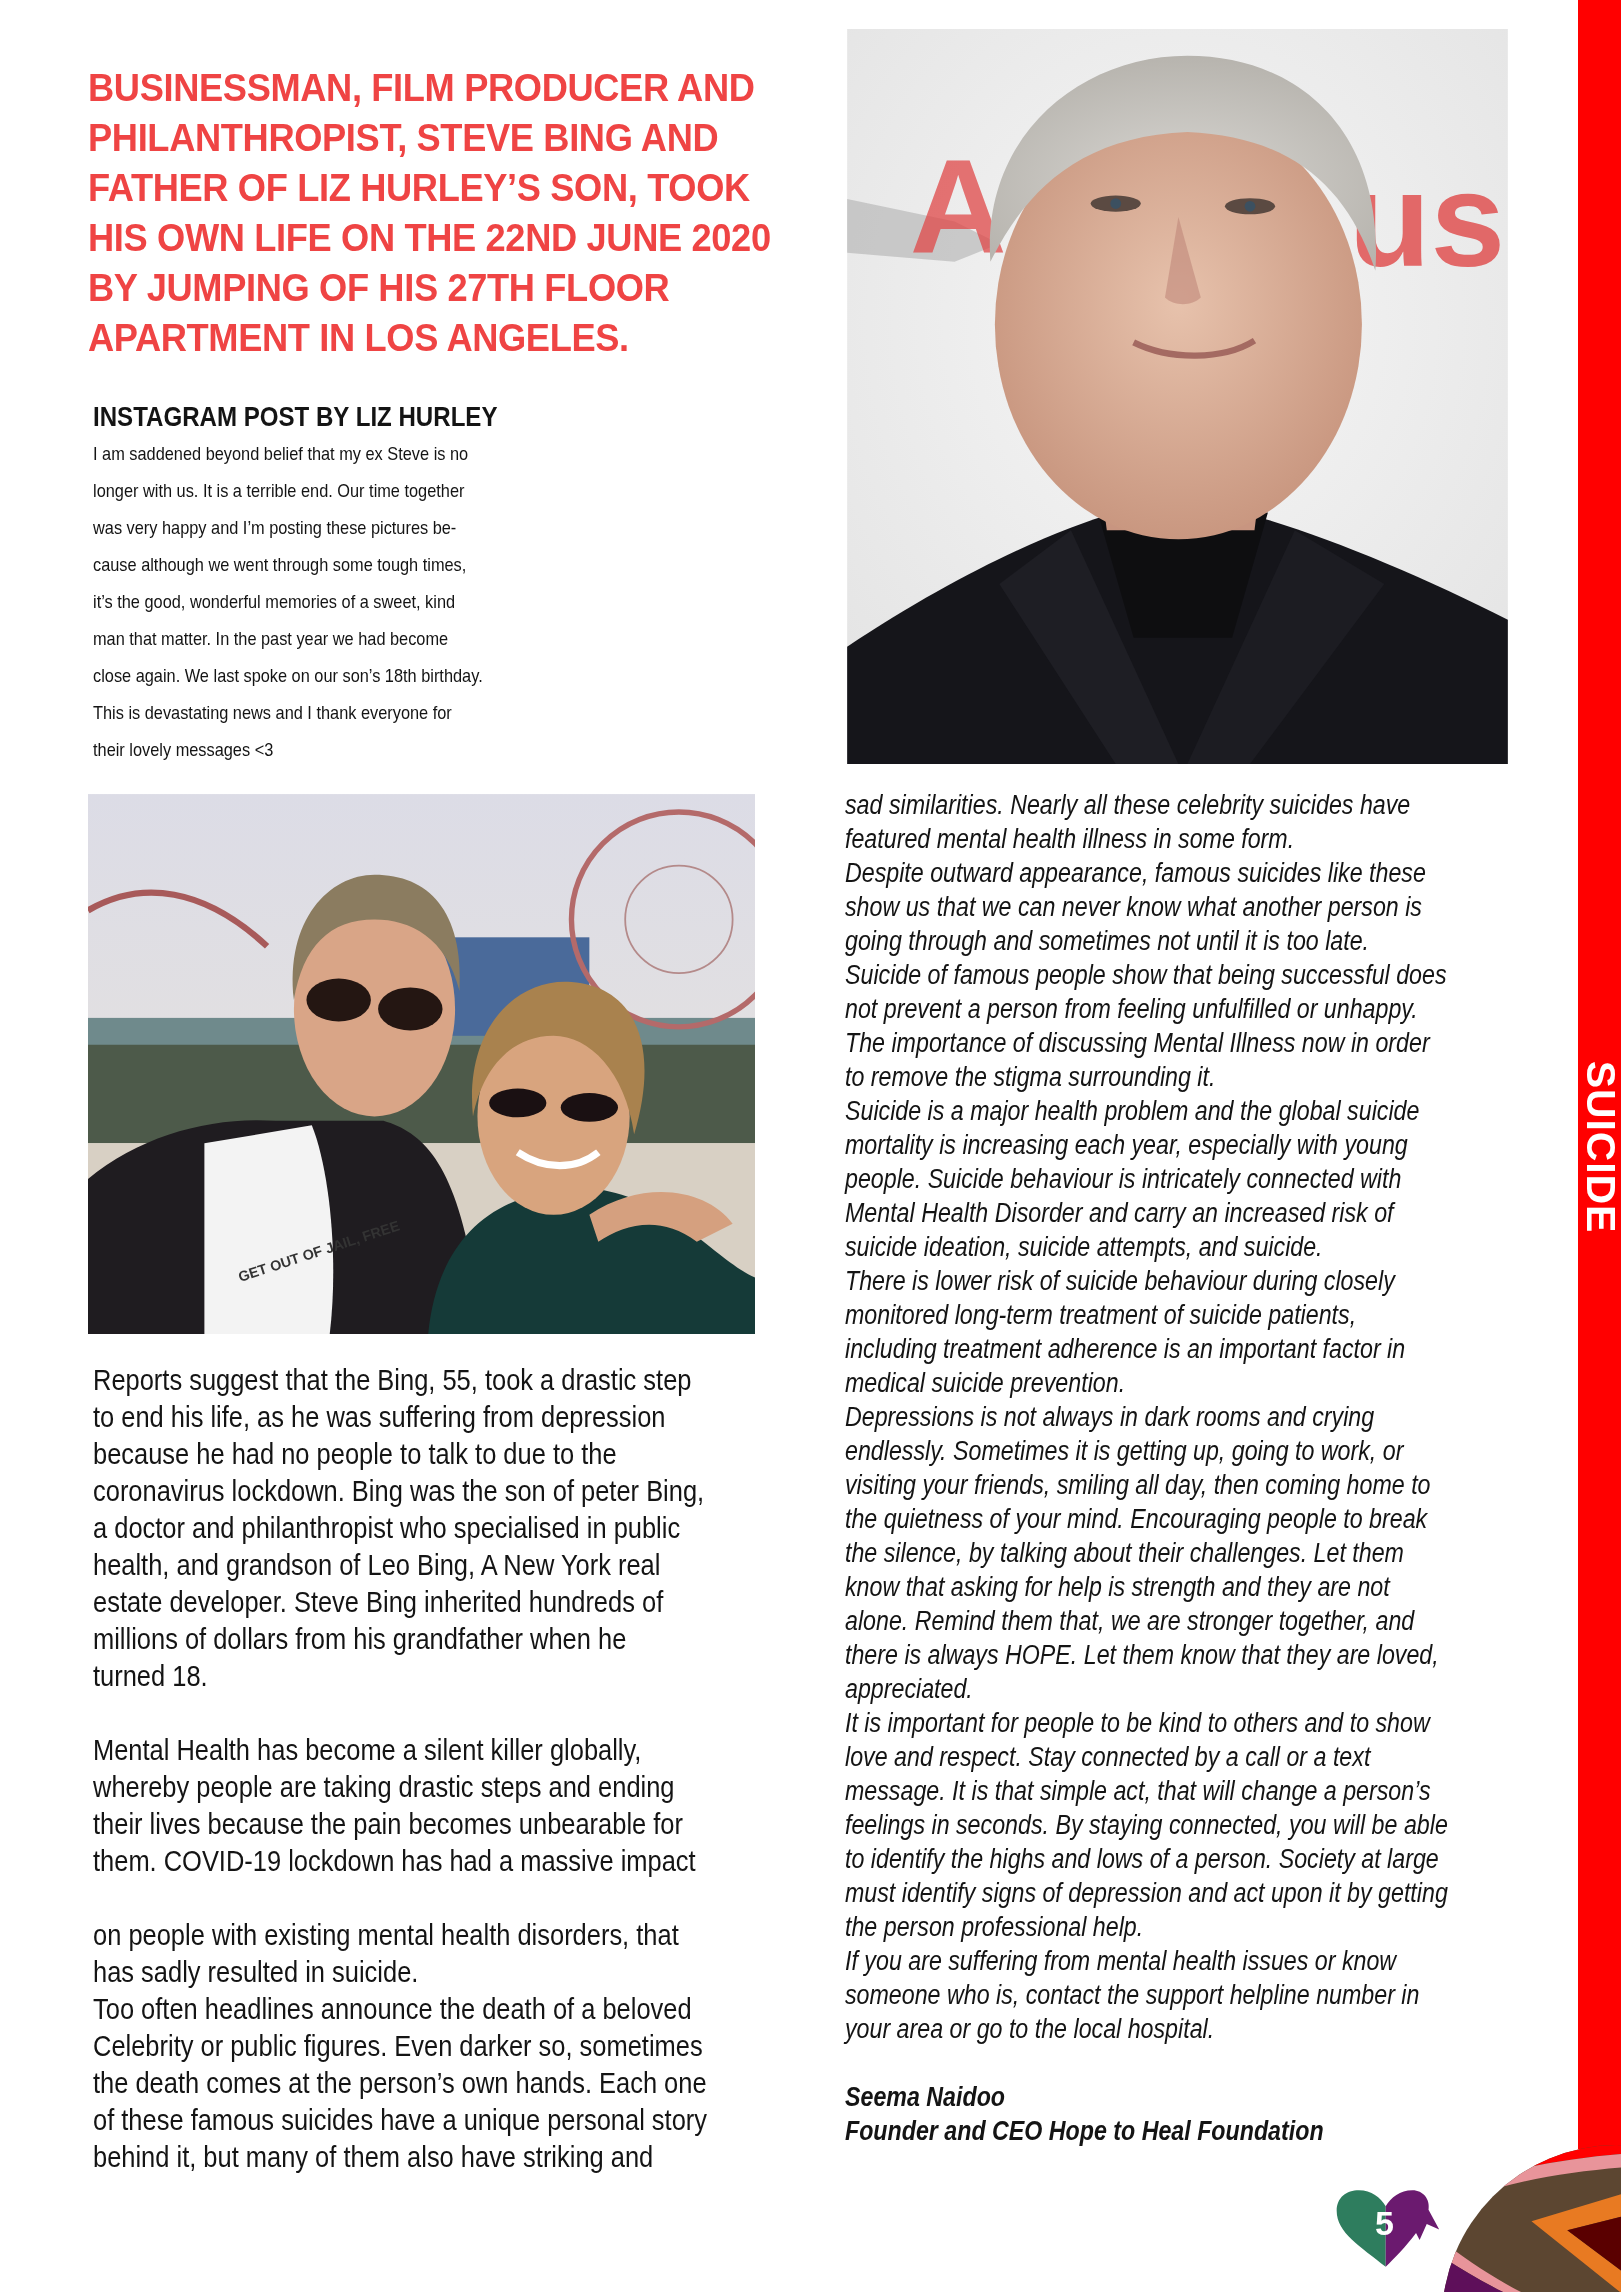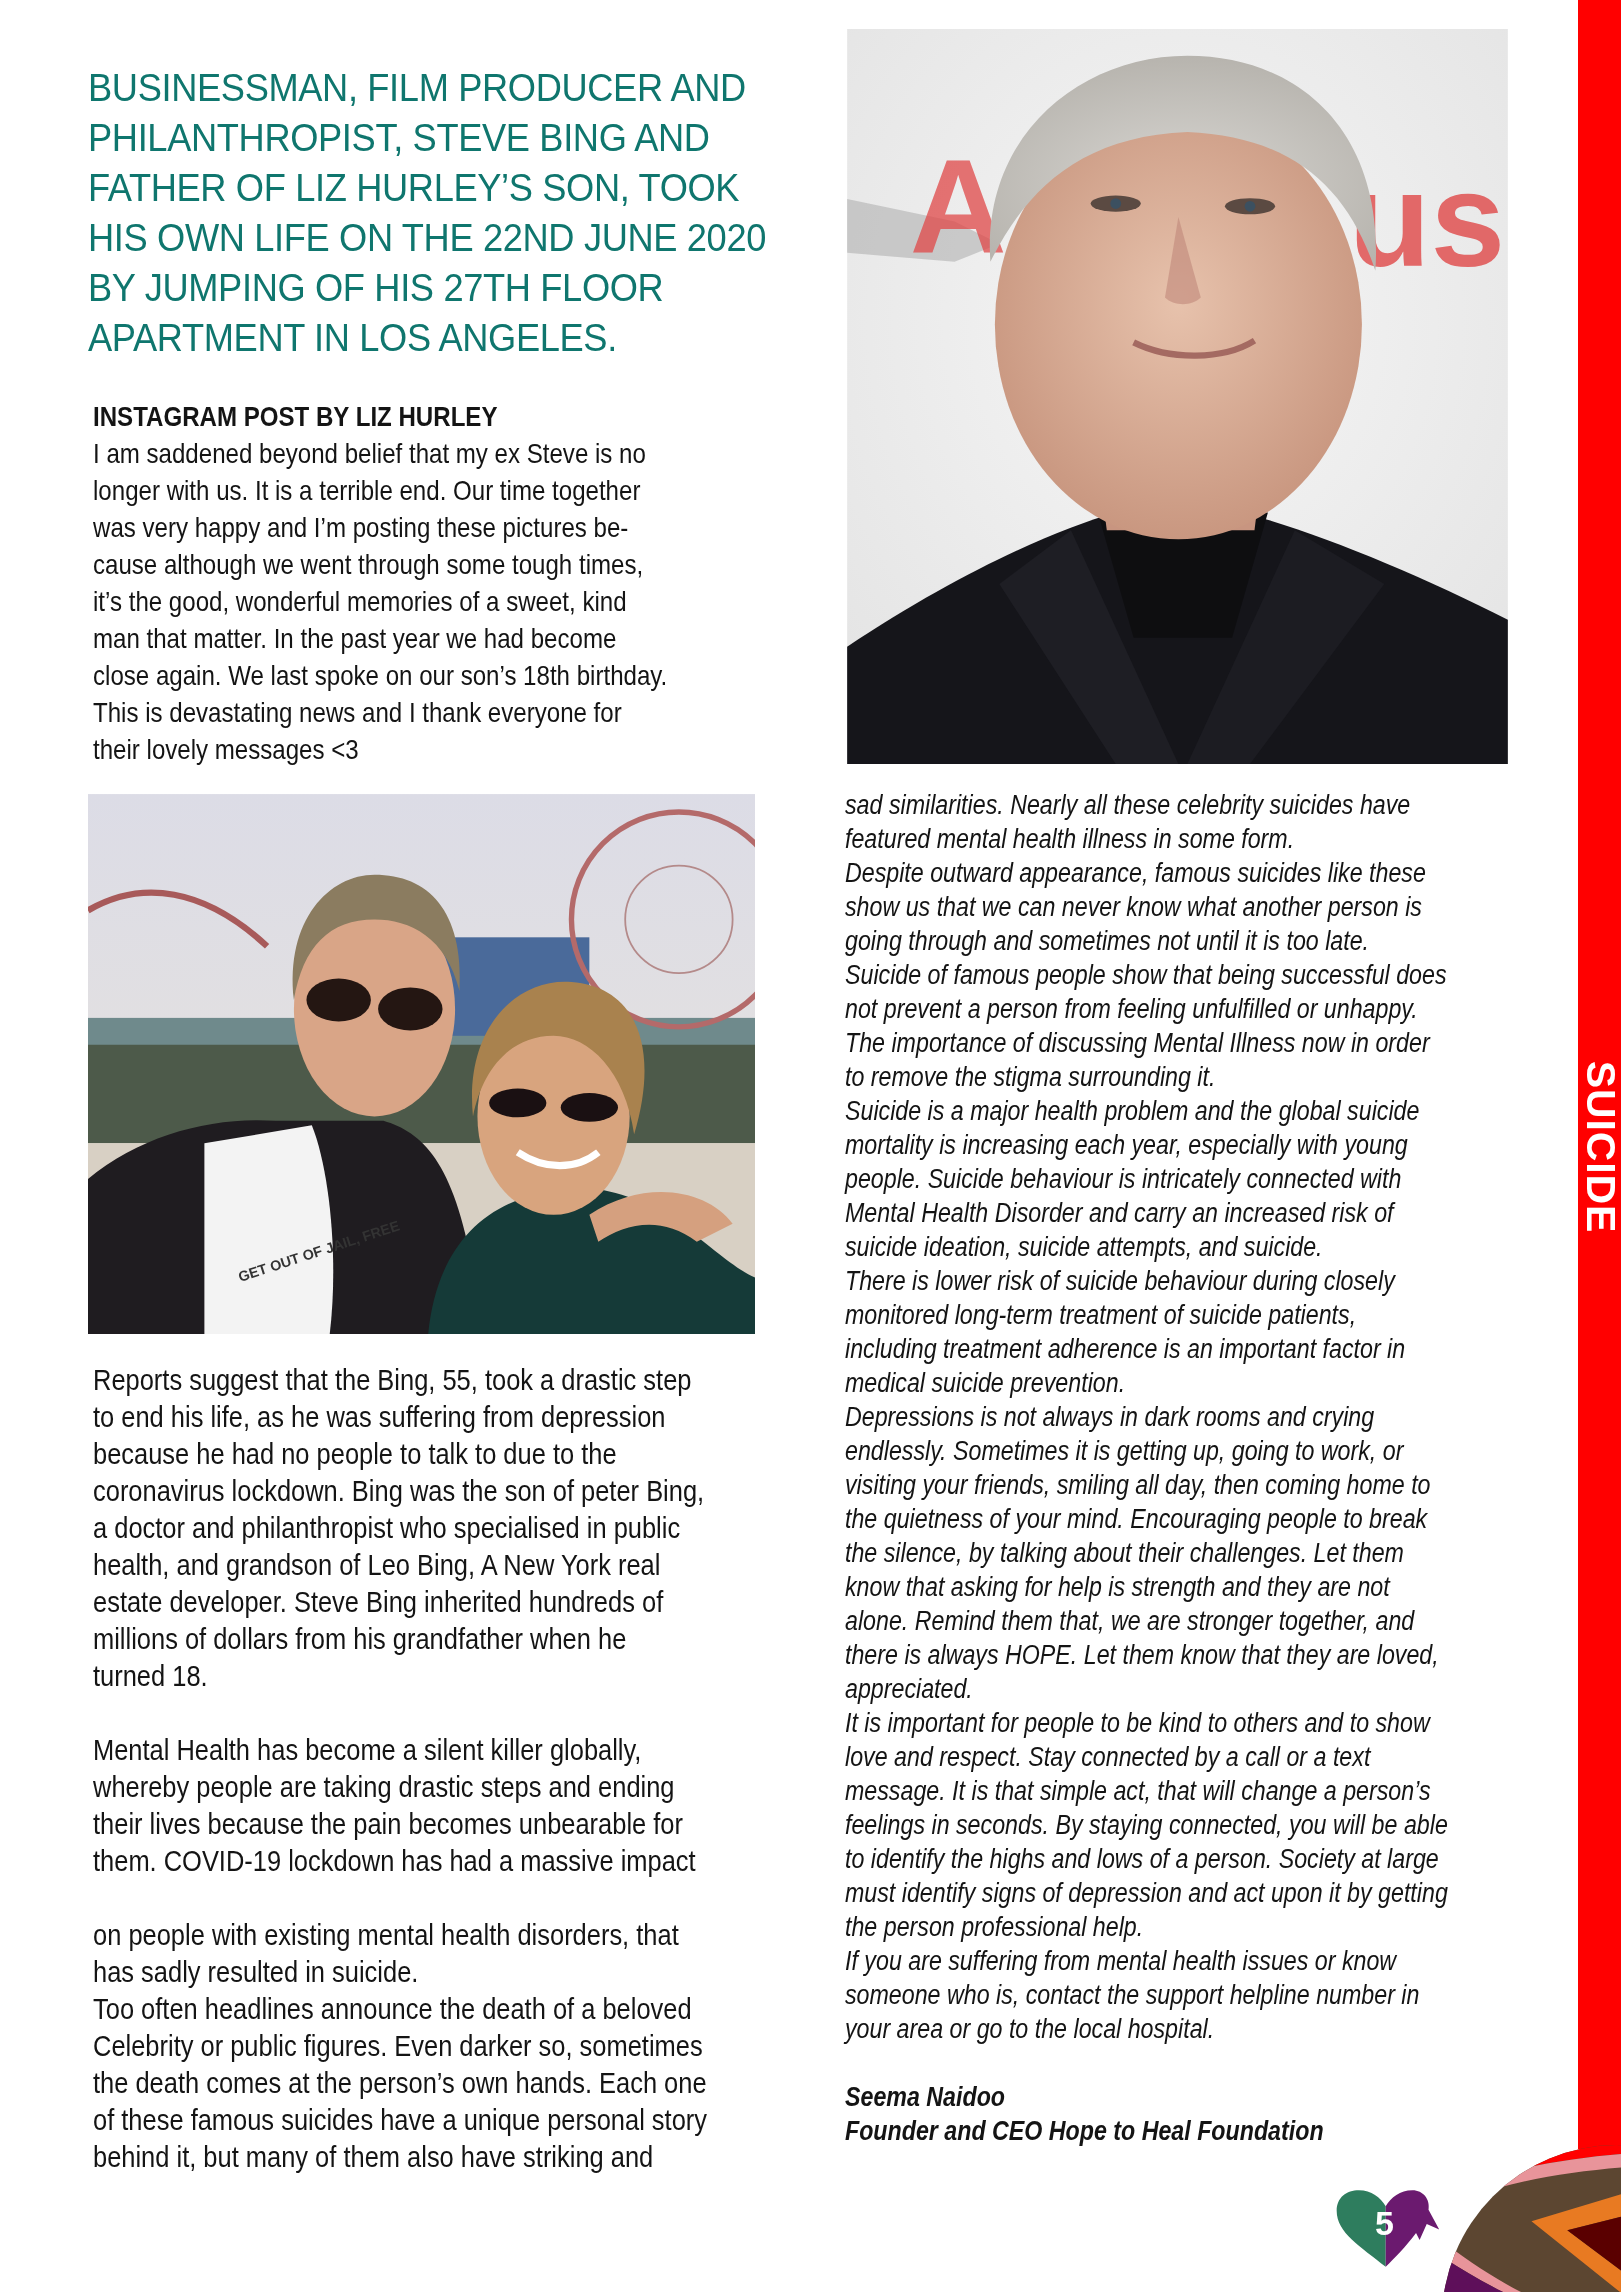--- a/index.html
+++ b/index.html
@@ -1,24 +1,24 @@
 <!DOCTYPE html>
 <html style="font-size:14.3px"><head>
 <meta charset="utf-8">
 <style>
   html, body { margin:0; padding:0; }
   body { width:1621px; height:2293px; position:relative; background:#ffffff; overflow:hidden;
          font-family:"Liberation Sans", sans-serif; color:#141414; }
   .abs { position:absolute; }
-  .headline { left:88px; top:63px; width:734px; color:#0f766e; font-weight:normal;
+  .headline { left:88px; top:63px; width:734px; color:#ef4444; font-weight:bold;
               font-size:39px; line-height:50px; letter-spacing:-0.4px; }
   .headline div { white-space:nowrap; transform:scaleX(0.93); transform-origin:left; }
   .cond { transform:scaleX(0.86); transform-origin:left; white-space:nowrap; }
   .insta-title { left:93px; top:399px; font-size:28px; font-weight:bold; line-height:36px; }
-  .insta-body { left:93px; top:435px; font-size:28px; line-height:37px; }
+  .insta-body { left:93px; top:435px; font-size:19px; line-height:37px; }
   .left-body { left:93px; top:1361px; font-size:29.6px; line-height:37px; }
   .right-body { left:845px; top:788px; font-size:27px; line-height:34px;font-style:italic; }
   .line { display:block; height:inherit; }
   .gap { height:37px; }
   .gap-r { height:34px; }
   .sig { font-weight:bold; }
   .photo { overflow:hidden; }
   .sidebar { left:1578px; top:0; width:43px; height:2149px; }
   .side-label { left:1578px; top:1039px; width:43px; height:215px; }
   .side-label span { position:absolute; left:50%; top:50%; transform:translate(-50%,-50%) rotate(90deg);

